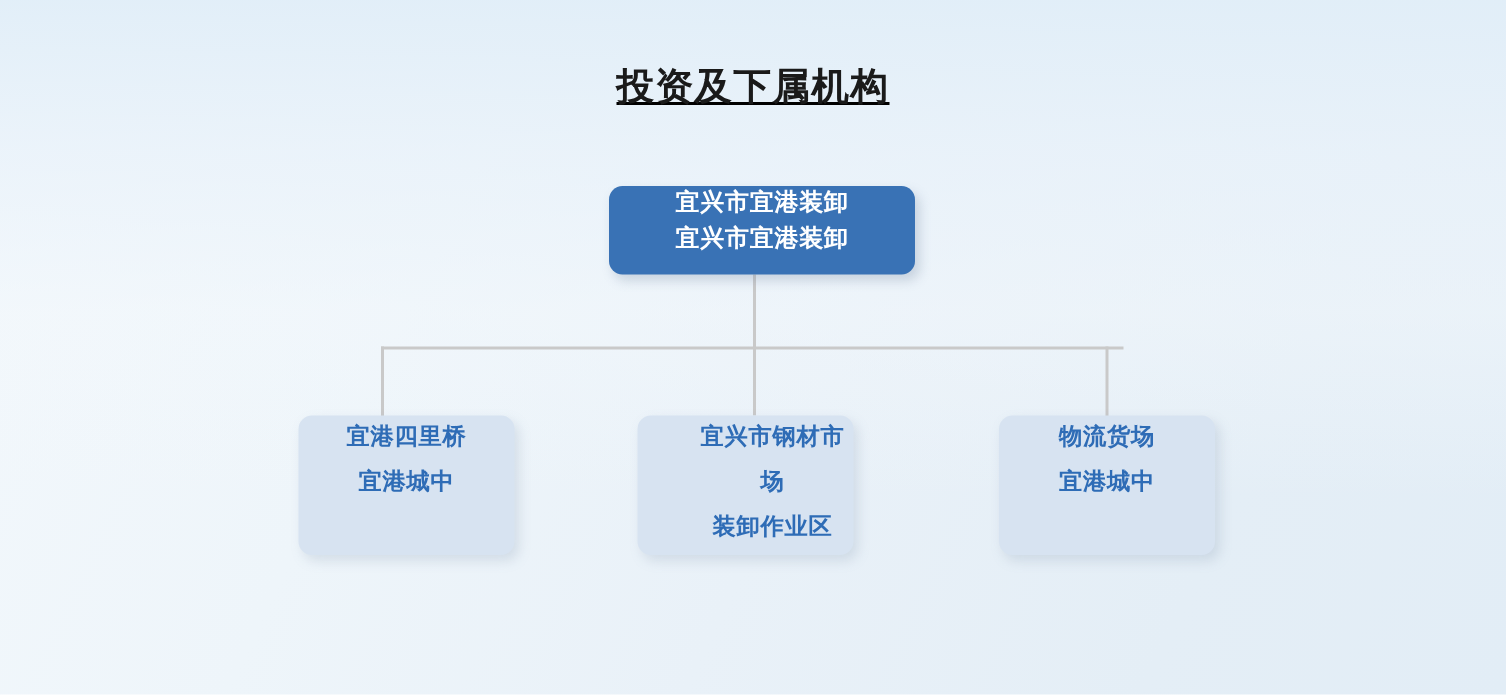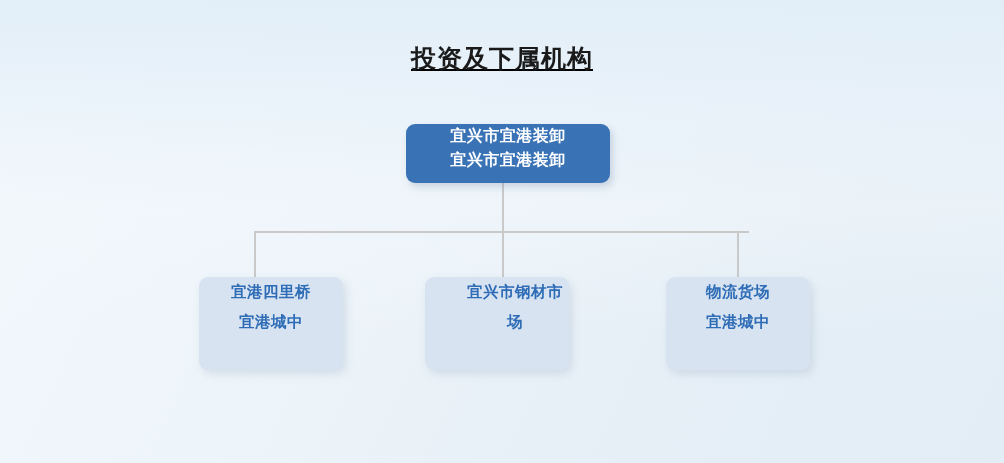--- a/index.html
+++ b/index.html
@@ -135,20 +135,21 @@
     <div class="line">宜兴市宜港装卸</div>
   </div>
 
   <div class="node node-child child-1">
     <div class="line">宜港四里桥</div>
     <div class="line">宜港城中</div>
   </div>
 
   <div class="node node-child child-2">
     <div class="line">宜兴市钢材市场</div>
+    <div class="line">装卸作业区</div>
   </div>
 
   <div class="node node-child child-3">
     <div class="line">物流货场</div>
     <div class="line">宜港城中</div>
   </div>
 
 </div>
 
 </body></html>

